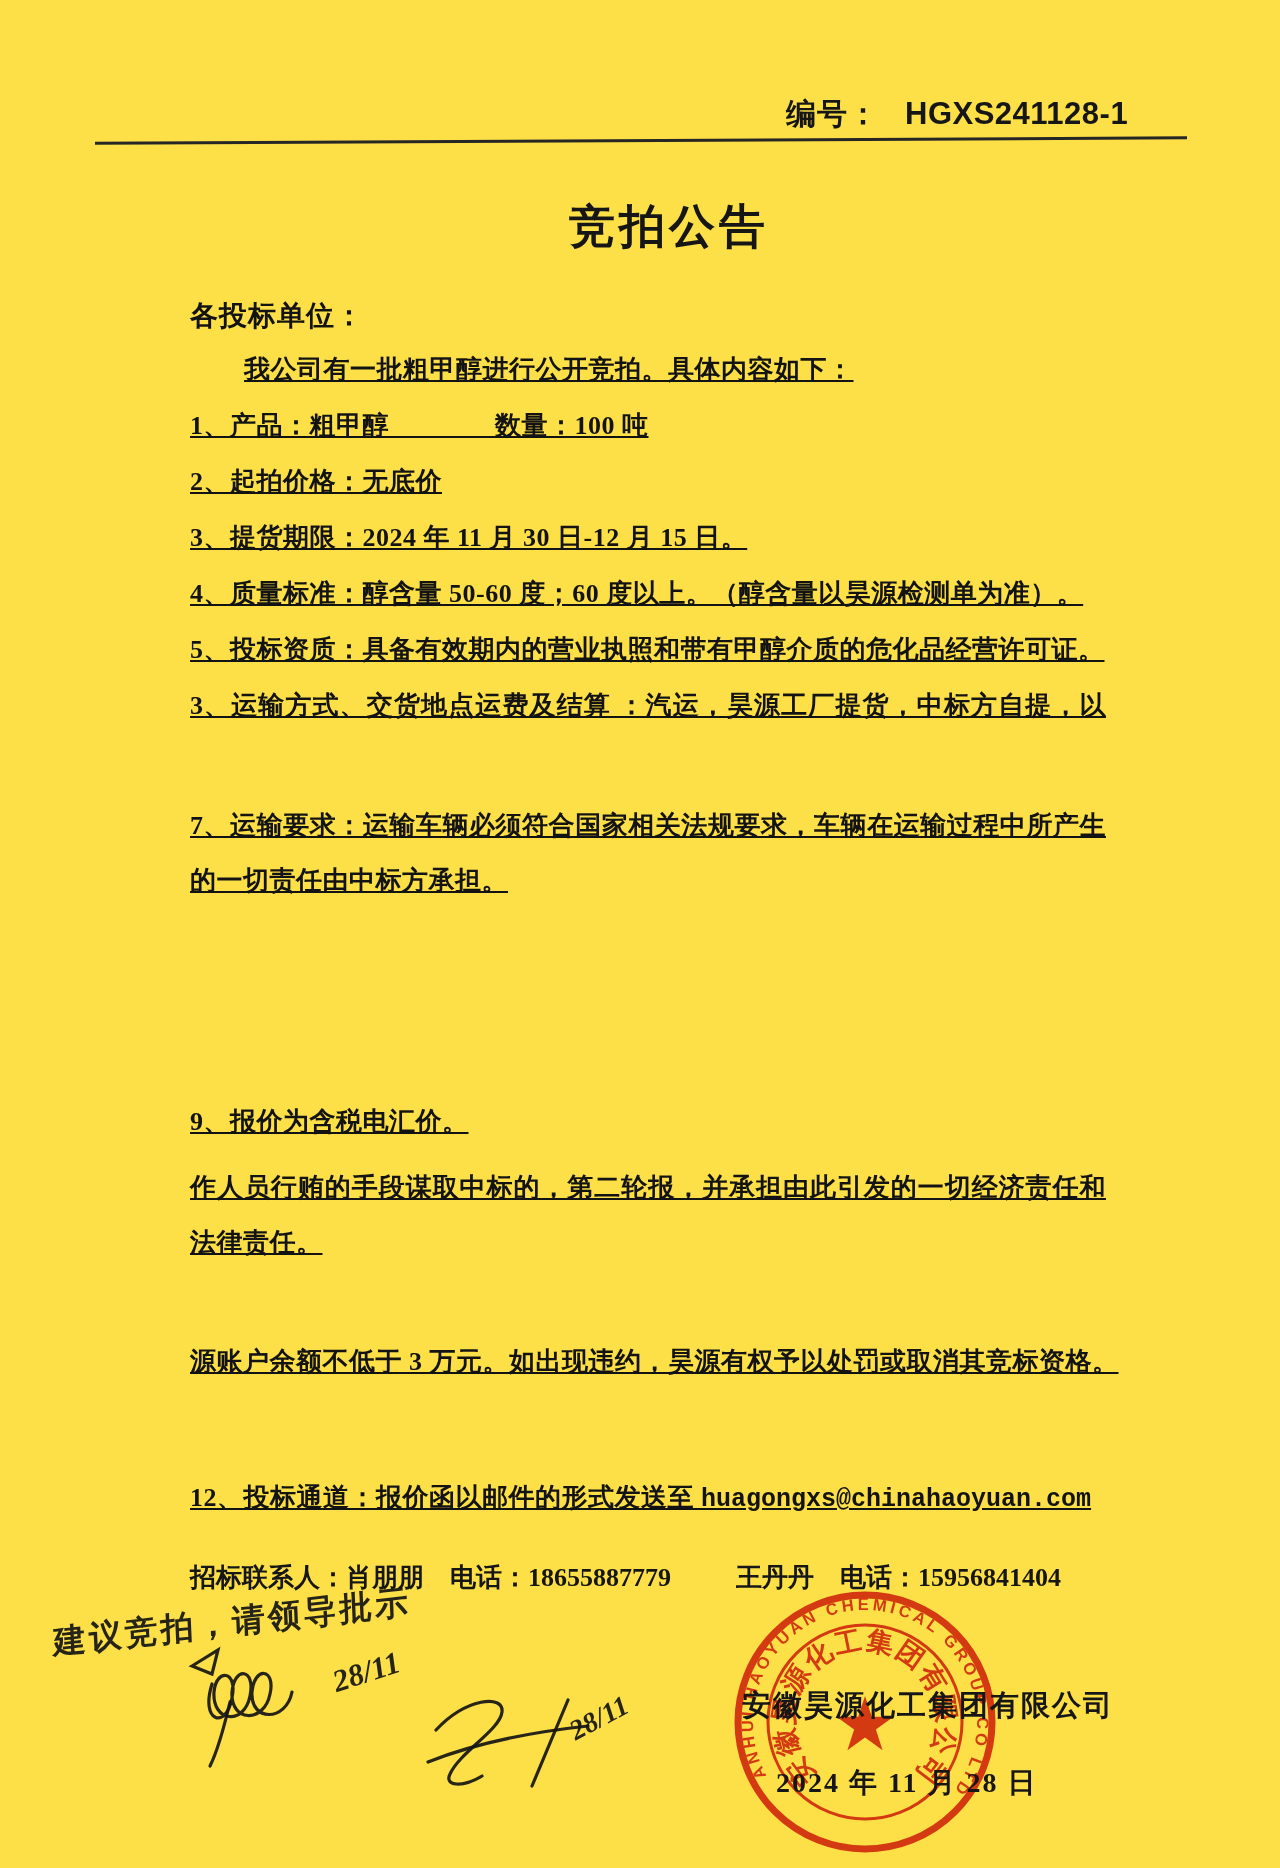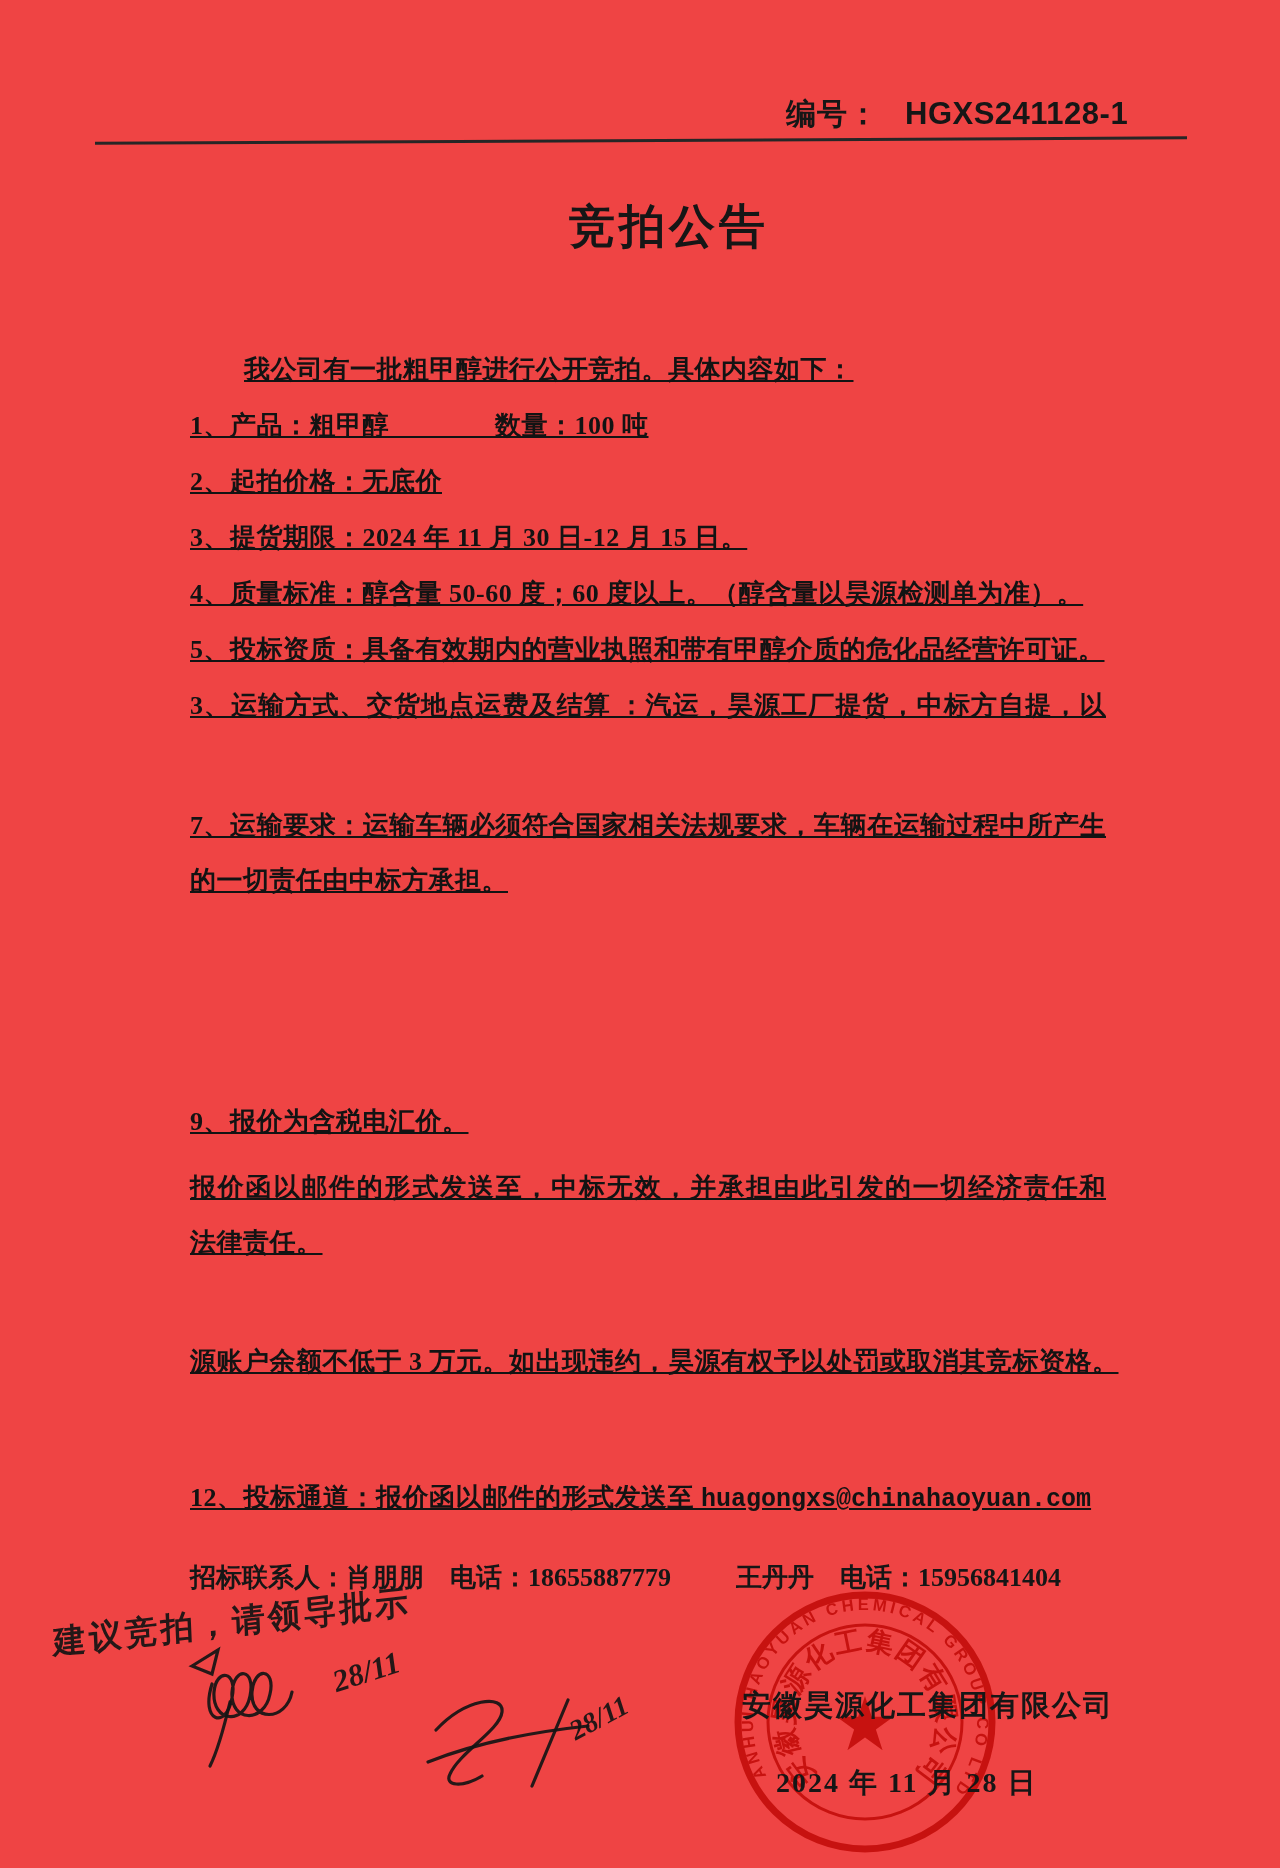--- a/index.html
+++ b/index.html
@@ -1,20 +1,20 @@
 <!DOCTYPE html>
 <html><head>
 <meta charset="utf-8">
 <style>
   html,body{margin:0;padding:0;background:#e8e8e8;}
   .page{
     position:relative;
     width:1280px;height:1868px;
     margin:0 auto;
-    background:#ef4444;
+    background:#fde047;
     overflow:hidden;
     font-family:"Liberation Serif","DejaVu Serif",serif;
     color:#161616;
   }
   
   .doc-number{
     position:absolute;left:786px;top:94px;
     font-size:30px;font-weight:bold;letter-spacing:1px;white-space:nowrap;
   }
   .doc-number .num{
@@ -82,20 +82,21 @@
 
 <div class="page">
 
   <div class="doc-number">
     <span>编号：</span><span class="num">HGXS241128-1</span>
   </div>
   <div class="header-rule"></div>
 
   <div class="title">竞拍公告</div>
 
+  <div class="para salutation" style="top:288px">各投标单位：</div>
   <div class="para" style="top:342px">
     <div class="ln intro">我公司有一批粗甲醇进行公开竞拍。具体内容如下：</div>
   </div>
 
   <div class="para" style="top:398px">
       <div class="ln">1、产品：粗甲醇　　　　数量：100 吨</div>
     </div>
   <div class="para" style="top:454px">
       <div class="ln">2、起拍价格：无底价</div>
     </div>
@@ -117,21 +118,21 @@
     <div class="ln fj">7、运输要求：运输车辆必须符合国家相关法规要求，车辆在运输过程中所产生</div>
     <div class="ln">的一切责任由中标方承担。</div>
   </div>
 
 
   <div class="para" style="top:1094px">
       <div class="ln">9、报价为含税电汇价。</div>
     </div>
 
   <div class="para" style="top:1160px">
-    <div class="ln fj">报价函以邮件的形式发送至，中标无效，并承担由此引发的一切经济责任和</div>
+    <div class="ln fj">作人员行贿的手段谋取中标的，第二轮报，并承担由此引发的一切经济责任和</div>
     <div class="ln">法律责任。</div>
   </div>
 
   <div class="para" style="top:1334px">
     <div class="ln">源账户余额不低于 3 万元。如出现违约，昊源有权予以处罚或取消其竞标资格。</div>
   </div>
 
   <div class="para" style="top:1470px">
     <div class="ln"><span>12、投标通道：报价函以邮件的形式发送至 </span><span class="email">huagongxs@chinahaoyuan.com</span></div>
   </div>

